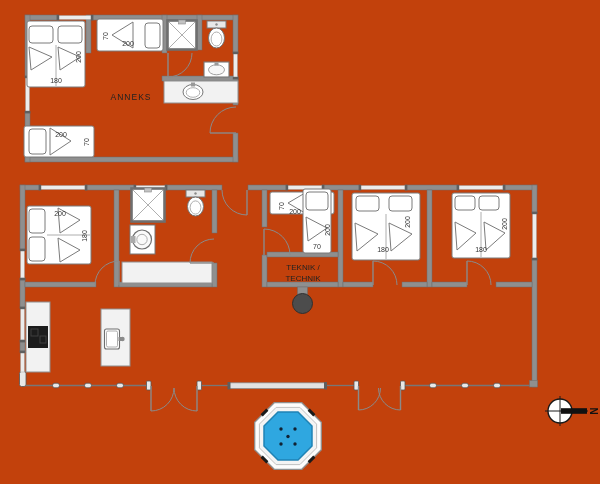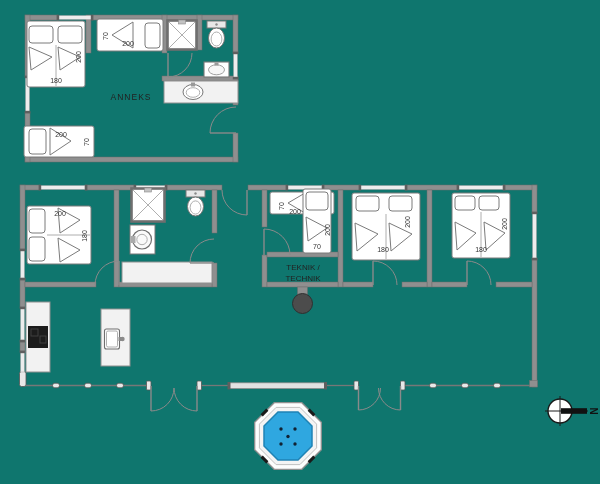--- a/index.html
+++ b/index.html
@@ -1,16 +1,16 @@
 <!DOCTYPE html>
 <html><head>
 <meta charset="utf-8">
 <style>
   html,body{margin:0;padding:0;background:#fff;}
-  .canvas{position:relative;width:600px;height:484px;background:#0f766e;overflow:hidden;
+  .canvas{position:relative;width:600px;height:484px;background:#c2410c;overflow:hidden;
           font-family:"Liberation Sans",sans-serif;}
   svg{position:absolute;left:0;top:0;}
   .wall{fill:#8f8f8f;stroke:#6d6d6d;stroke-width:.5;}
   .win{fill:#ececec;stroke:#a8a8a8;stroke-width:.5;}
   .wincap{fill:#5f5f5f;}
   .furn{fill:#ffffff;stroke:#7b7b7b;stroke-width:1;}
   .furn-thin{fill:none;stroke:#9a9a9a;stroke-width:.8;}
   .cnt{fill:#f2f2f2;stroke:#8f8f8f;stroke-width:1;}
   .door{fill:none;stroke:#8a8a8a;stroke-width:1;}
   .leaf{stroke:#8a8a8a;stroke-width:1.4;}

